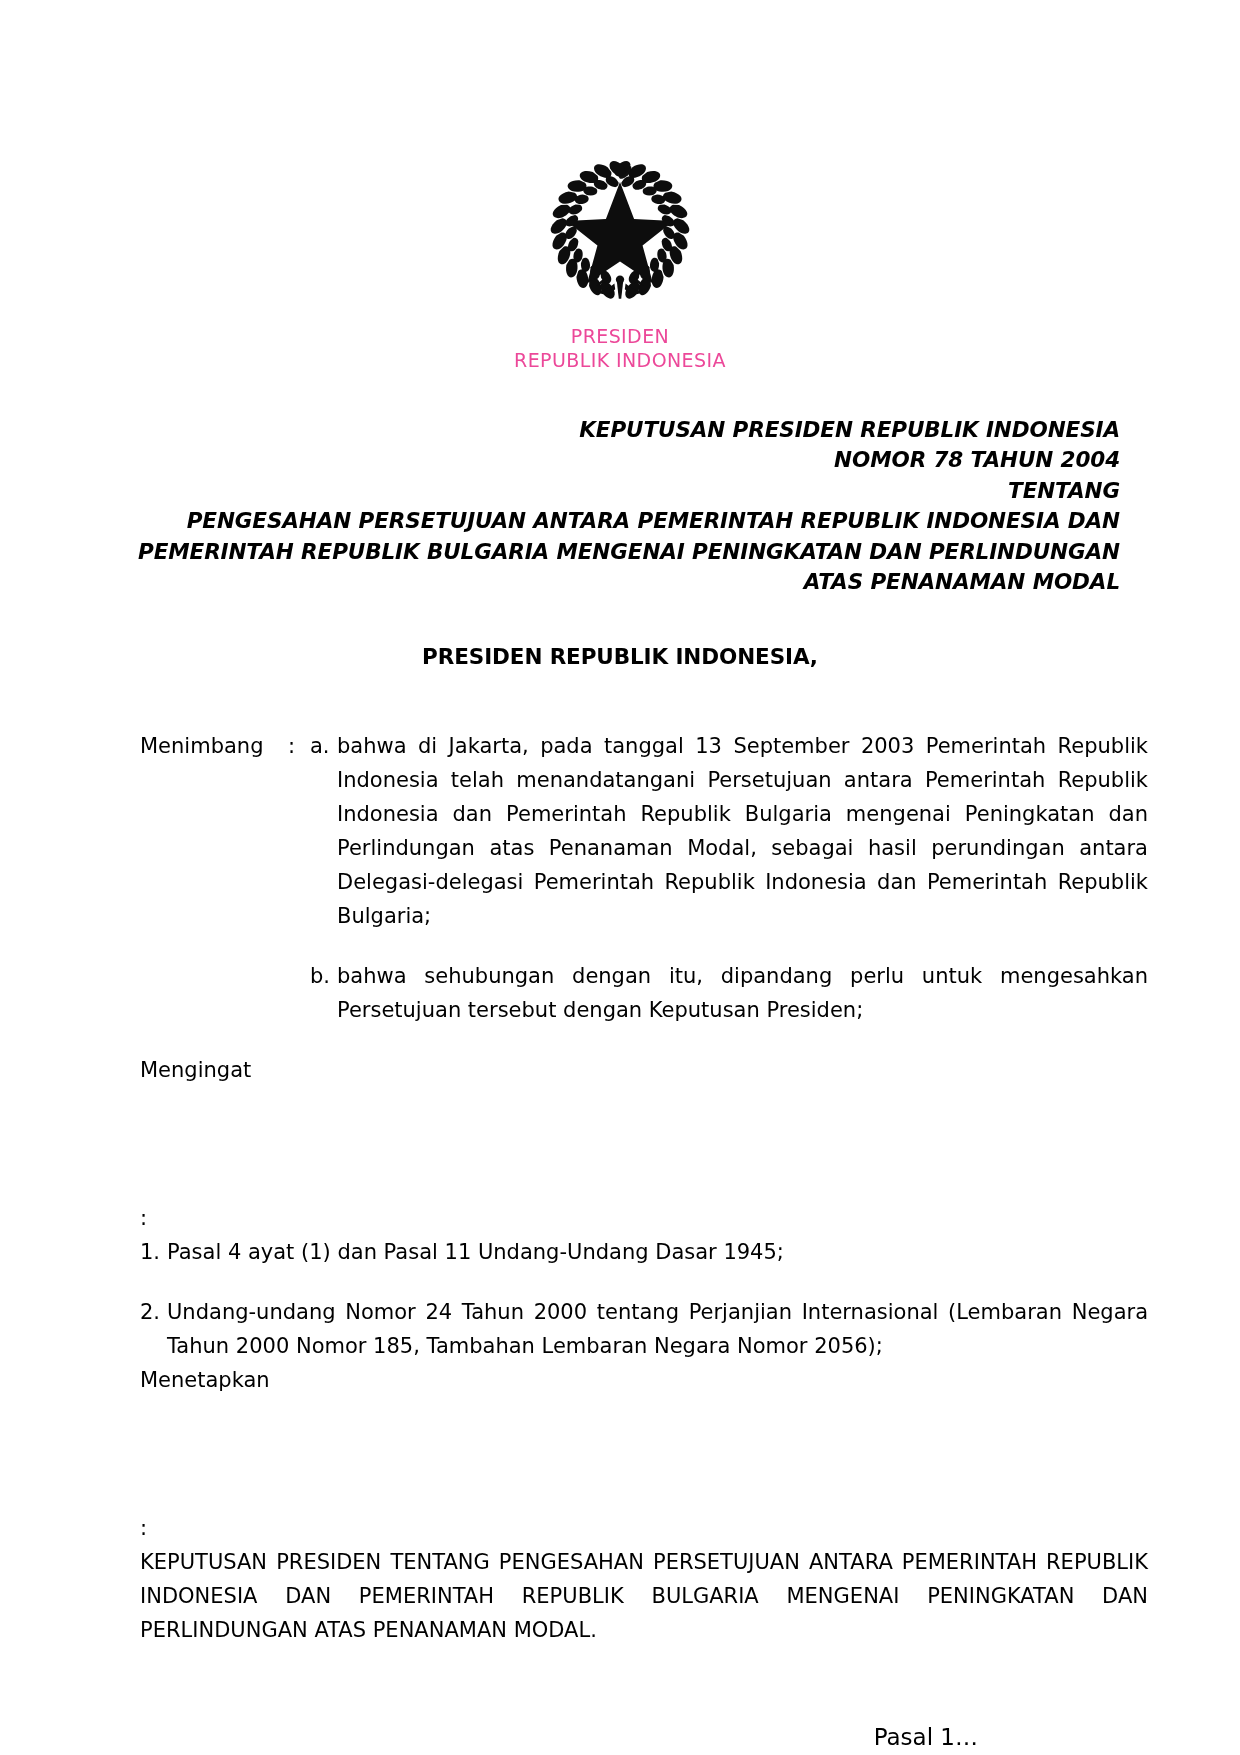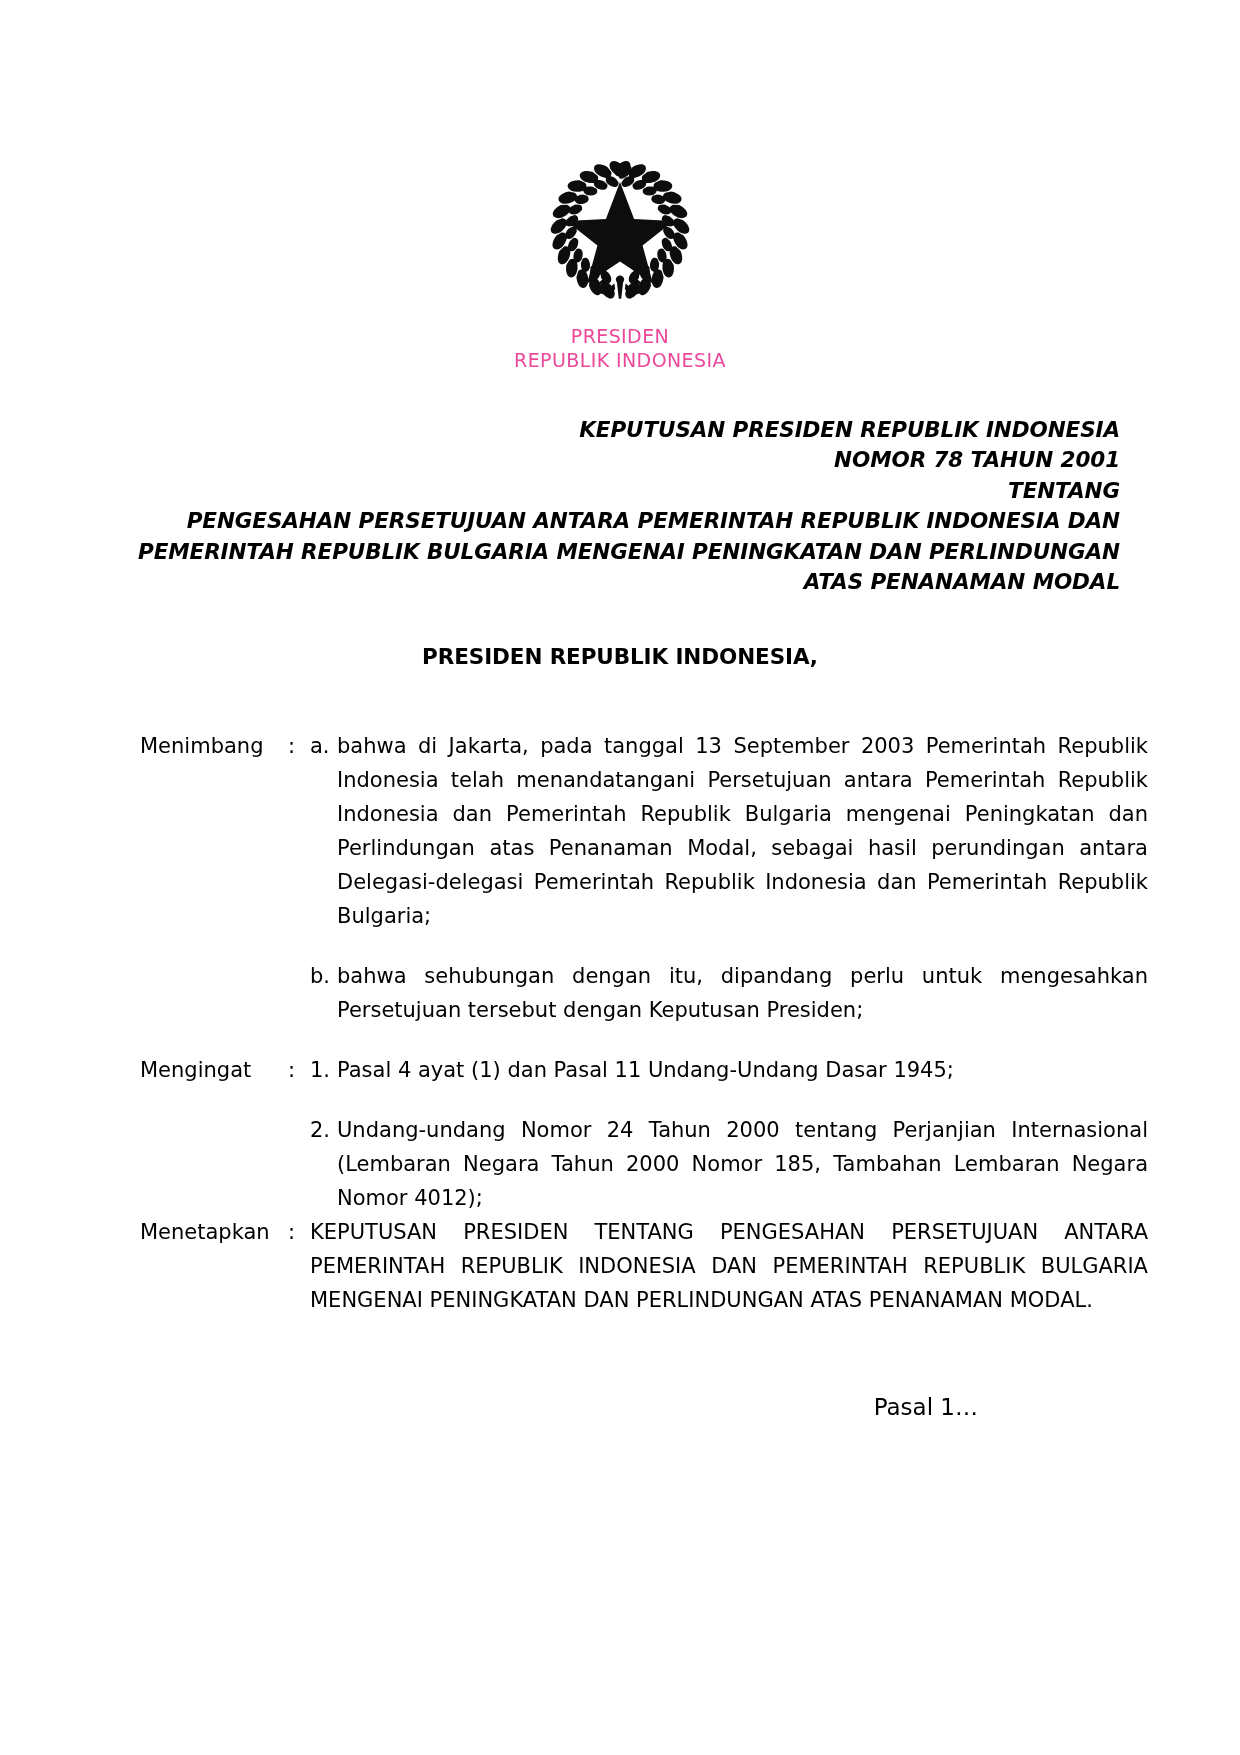--- a/index.html
+++ b/index.html
@@ -74,21 +74,21 @@
     padding: 0 92px 0 140px;
     font-size: 21px;
     line-height: 1.62;
   }
 
   .clause {
     display: flex;
     align-items: flex-start;
     margin-bottom: 0;
   }
-  .clause + .clause { margin-top: 26px; }
+  .clause + .clause { margin-top: 26px; flex-direction: column; }
 
   .cl-label {
     width: 148px;
     flex: 0 0 148px;
     white-space: nowrap;
   }
   .cl-colon {
     width: 22px;
     flex: 0 0 22px;
     text-align: left;
@@ -337,21 +337,21 @@
     </svg>
 
     <div class="emblem-caption">
       <div>PRESIDEN</div>
       <div>REPUBLIK INDONESIA</div>
     </div>
   </div>
 
   <div class="title-block">
     <div class="tline">KEPUTUSAN PRESIDEN REPUBLIK INDONESIA</div>
-    <div class="tline">NOMOR 78 TAHUN 2001</div>
+    <div class="tline">NOMOR 78 TAHUN 2004</div>
     <div class="tline">TENTANG</div>
     <div class="tline">PENGESAHAN PERSETUJUAN ANTARA PEMERINTAH REPUBLIK INDONESIA DAN</div>
     <div class="tline">PEMERINTAH REPUBLIK BULGARIA MENGENAI PENINGKATAN DAN PERLINDUNGAN</div>
     <div class="tline">ATAS PENANAMAN MODAL</div>
   </div>
 
   <div class="subtitle-block">PRESIDEN REPUBLIK INDONESIA,</div>
 
   <div class="body-block">
 
@@ -373,21 +373,21 @@
     <div class="clause">
       <div class="cl-label">Mengingat</div>
       <div class="cl-colon">:</div>
       <div class="cl-items">
         <div class="item">
           <div class="item-marker">1.</div>
           <div class="item-text nojustify">Pasal 4 ayat (1) dan Pasal 11 Undang-Undang Dasar 1945;</div>
         </div>
         <div class="item">
           <div class="item-marker">2.</div>
-          <div class="item-text">Undang-undang Nomor 24 Tahun 2000 tentang Perjanjian Internasional (Lembaran Negara Tahun 2000 Nomor 185, Tambahan Lembaran Negara Nomor 4012);</div>
+          <div class="item-text">Undang-undang Nomor 24 Tahun 2000 tentang Perjanjian Internasional (Lembaran Negara Tahun 2000 Nomor 185, Tambahan Lembaran Negara Nomor 2056);</div>
         </div>
       </div>
     </div>
 
 
     <div class="clause" style="margin-top:0;">
       <div class="cl-label">Menetapkan</div>
       <div class="cl-colon">:</div>
       <div class="plain-text">KEPUTUSAN PRESIDEN TENTANG PENGESAHAN PERSETUJUAN ANTARA PEMERINTAH REPUBLIK INDONESIA DAN PEMERINTAH REPUBLIK BULGARIA MENGENAI PENINGKATAN DAN PERLINDUNGAN ATAS PENANAMAN MODAL.</div>
     </div>

